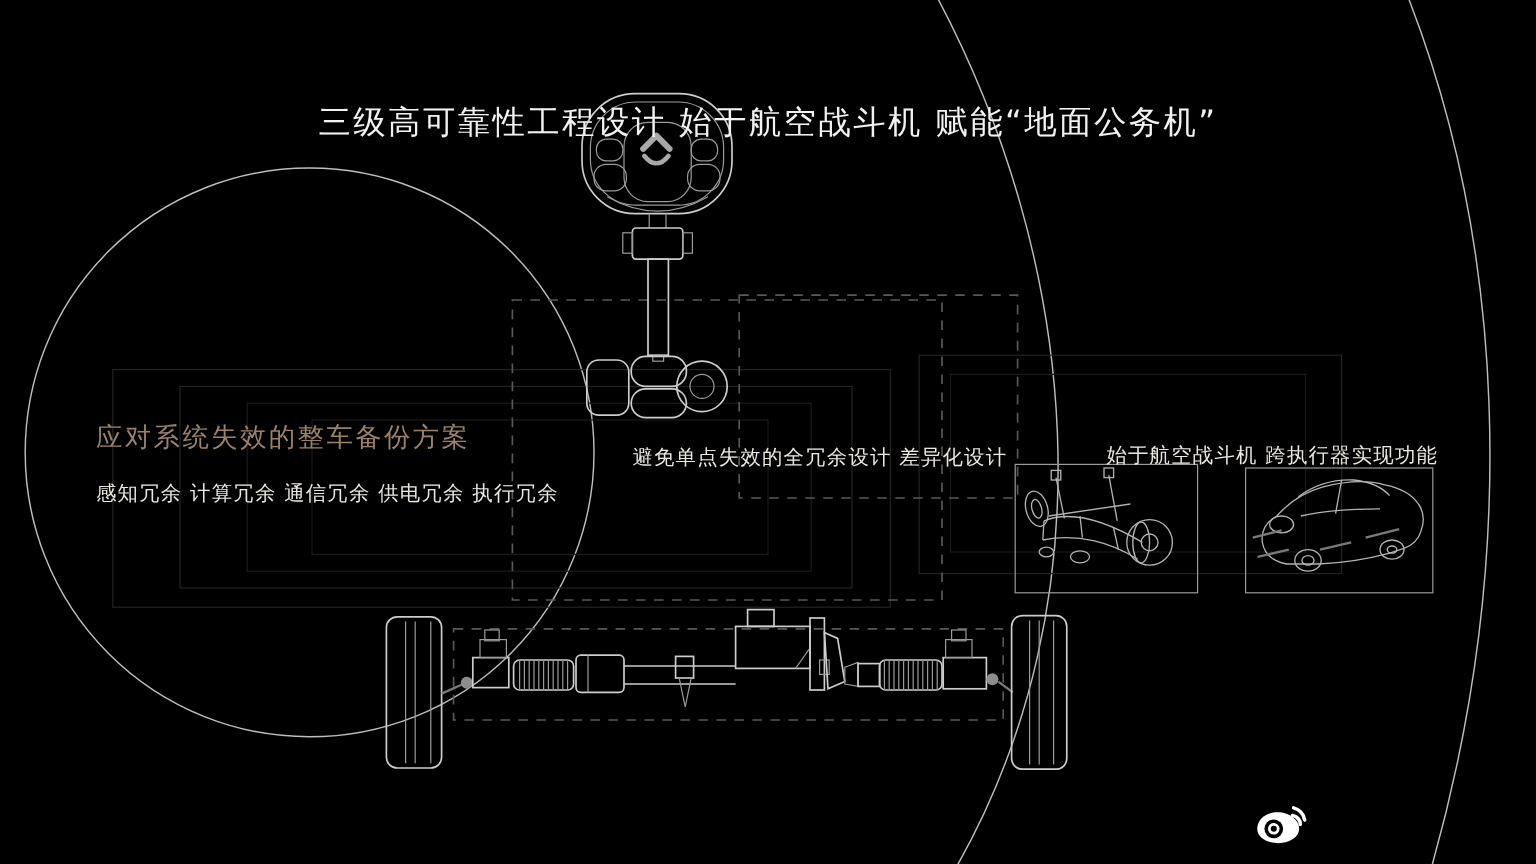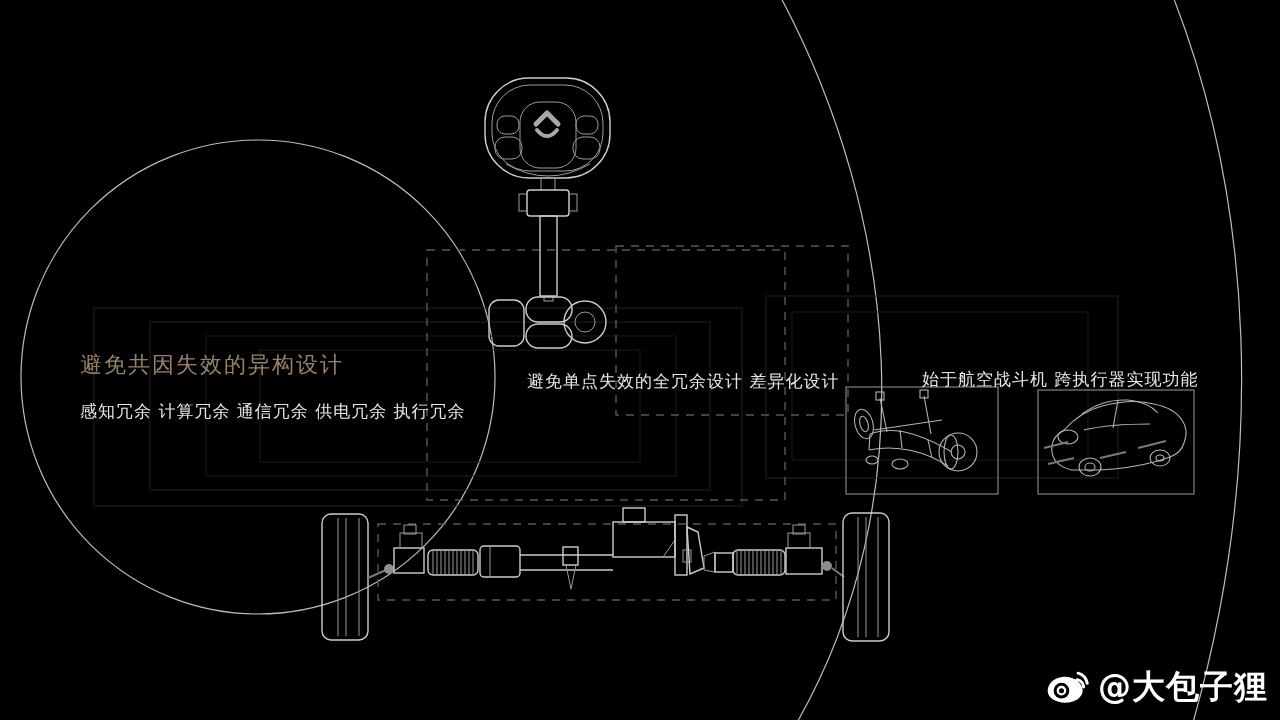--- a/index.html
+++ b/index.html
@@ -206,38 +206,38 @@
       <ellipse class="sketch" cx="1090" cy="467" rx="5" ry="4"></ellipse>
       <ellipse class="sketch" cx="1160" cy="458" rx="10" ry="8"></ellipse>
       <ellipse class="sketch" cx="1160" cy="458" rx="4" ry="3"></ellipse>
       <line class="shade" x1="1044" y1="448" x2="1068" y2="442"></line>
       <line class="shade" x1="1048" y1="464" x2="1074" y2="458"></line>
       <line class="shade" x1="1138" y1="448" x2="1166" y2="441"></line>
       <line class="shade" x1="1100" y1="458" x2="1126" y2="452"></line>
     </g>
   </svg>
 
+  <div id="title" class="txt">三级高可靠性工程设计 始于航空战斗机 赋能“地面公务机”</div>
 
   <div id="section-left" class="txt">
-    <div class="section-heading">避免共因失效的异构设计</div>
+    <div class="section-heading">应对系统失效的整车备份方案</div>
     <div class="section-detail">感知冗余 计算冗余 通信冗余 供电冗余 执行冗余</div>
   </div>
 
   <div id="section-mid" class="txt">
     <div class="section-detail">避免单点失效的全冗余设计 差异化设计</div>
   </div>
 
   <div id="section-right" class="txt">
     <div class="section-detail">始于航空战斗机 跨执行器实现功能</div>
   </div>
 
   <div id="watermark" class="txt">
     <svg width="46" height="46" viewBox="0 0 50 50">
       <path fill="#ffffff" d="M20,14 C11,15 4,21 4,29 C4,37 13,42 23,42 C34,42 42,36 42,29 C42,21 33,13 20,14 Z"></path>
       <circle cx="19" cy="29" r="8.5" fill="#000000"></circle>
       <circle cx="19" cy="29" r="4" fill="none" stroke="#ffffff" stroke-width="2.5"></circle>
       <path d="M36,17 A 8 8 0 0 1 43,25" fill="none" stroke="#ffffff" stroke-width="3.2" stroke-linecap="round"></path>
       <path d="M37,10 A 14 14 0 0 1 47,21" fill="none" stroke="#ffffff" stroke-width="3.2" stroke-linecap="round"></path>
     </svg>
-    <span>@大包子狸</span>
   </div>
 
 </div>
 
 </body></html>

